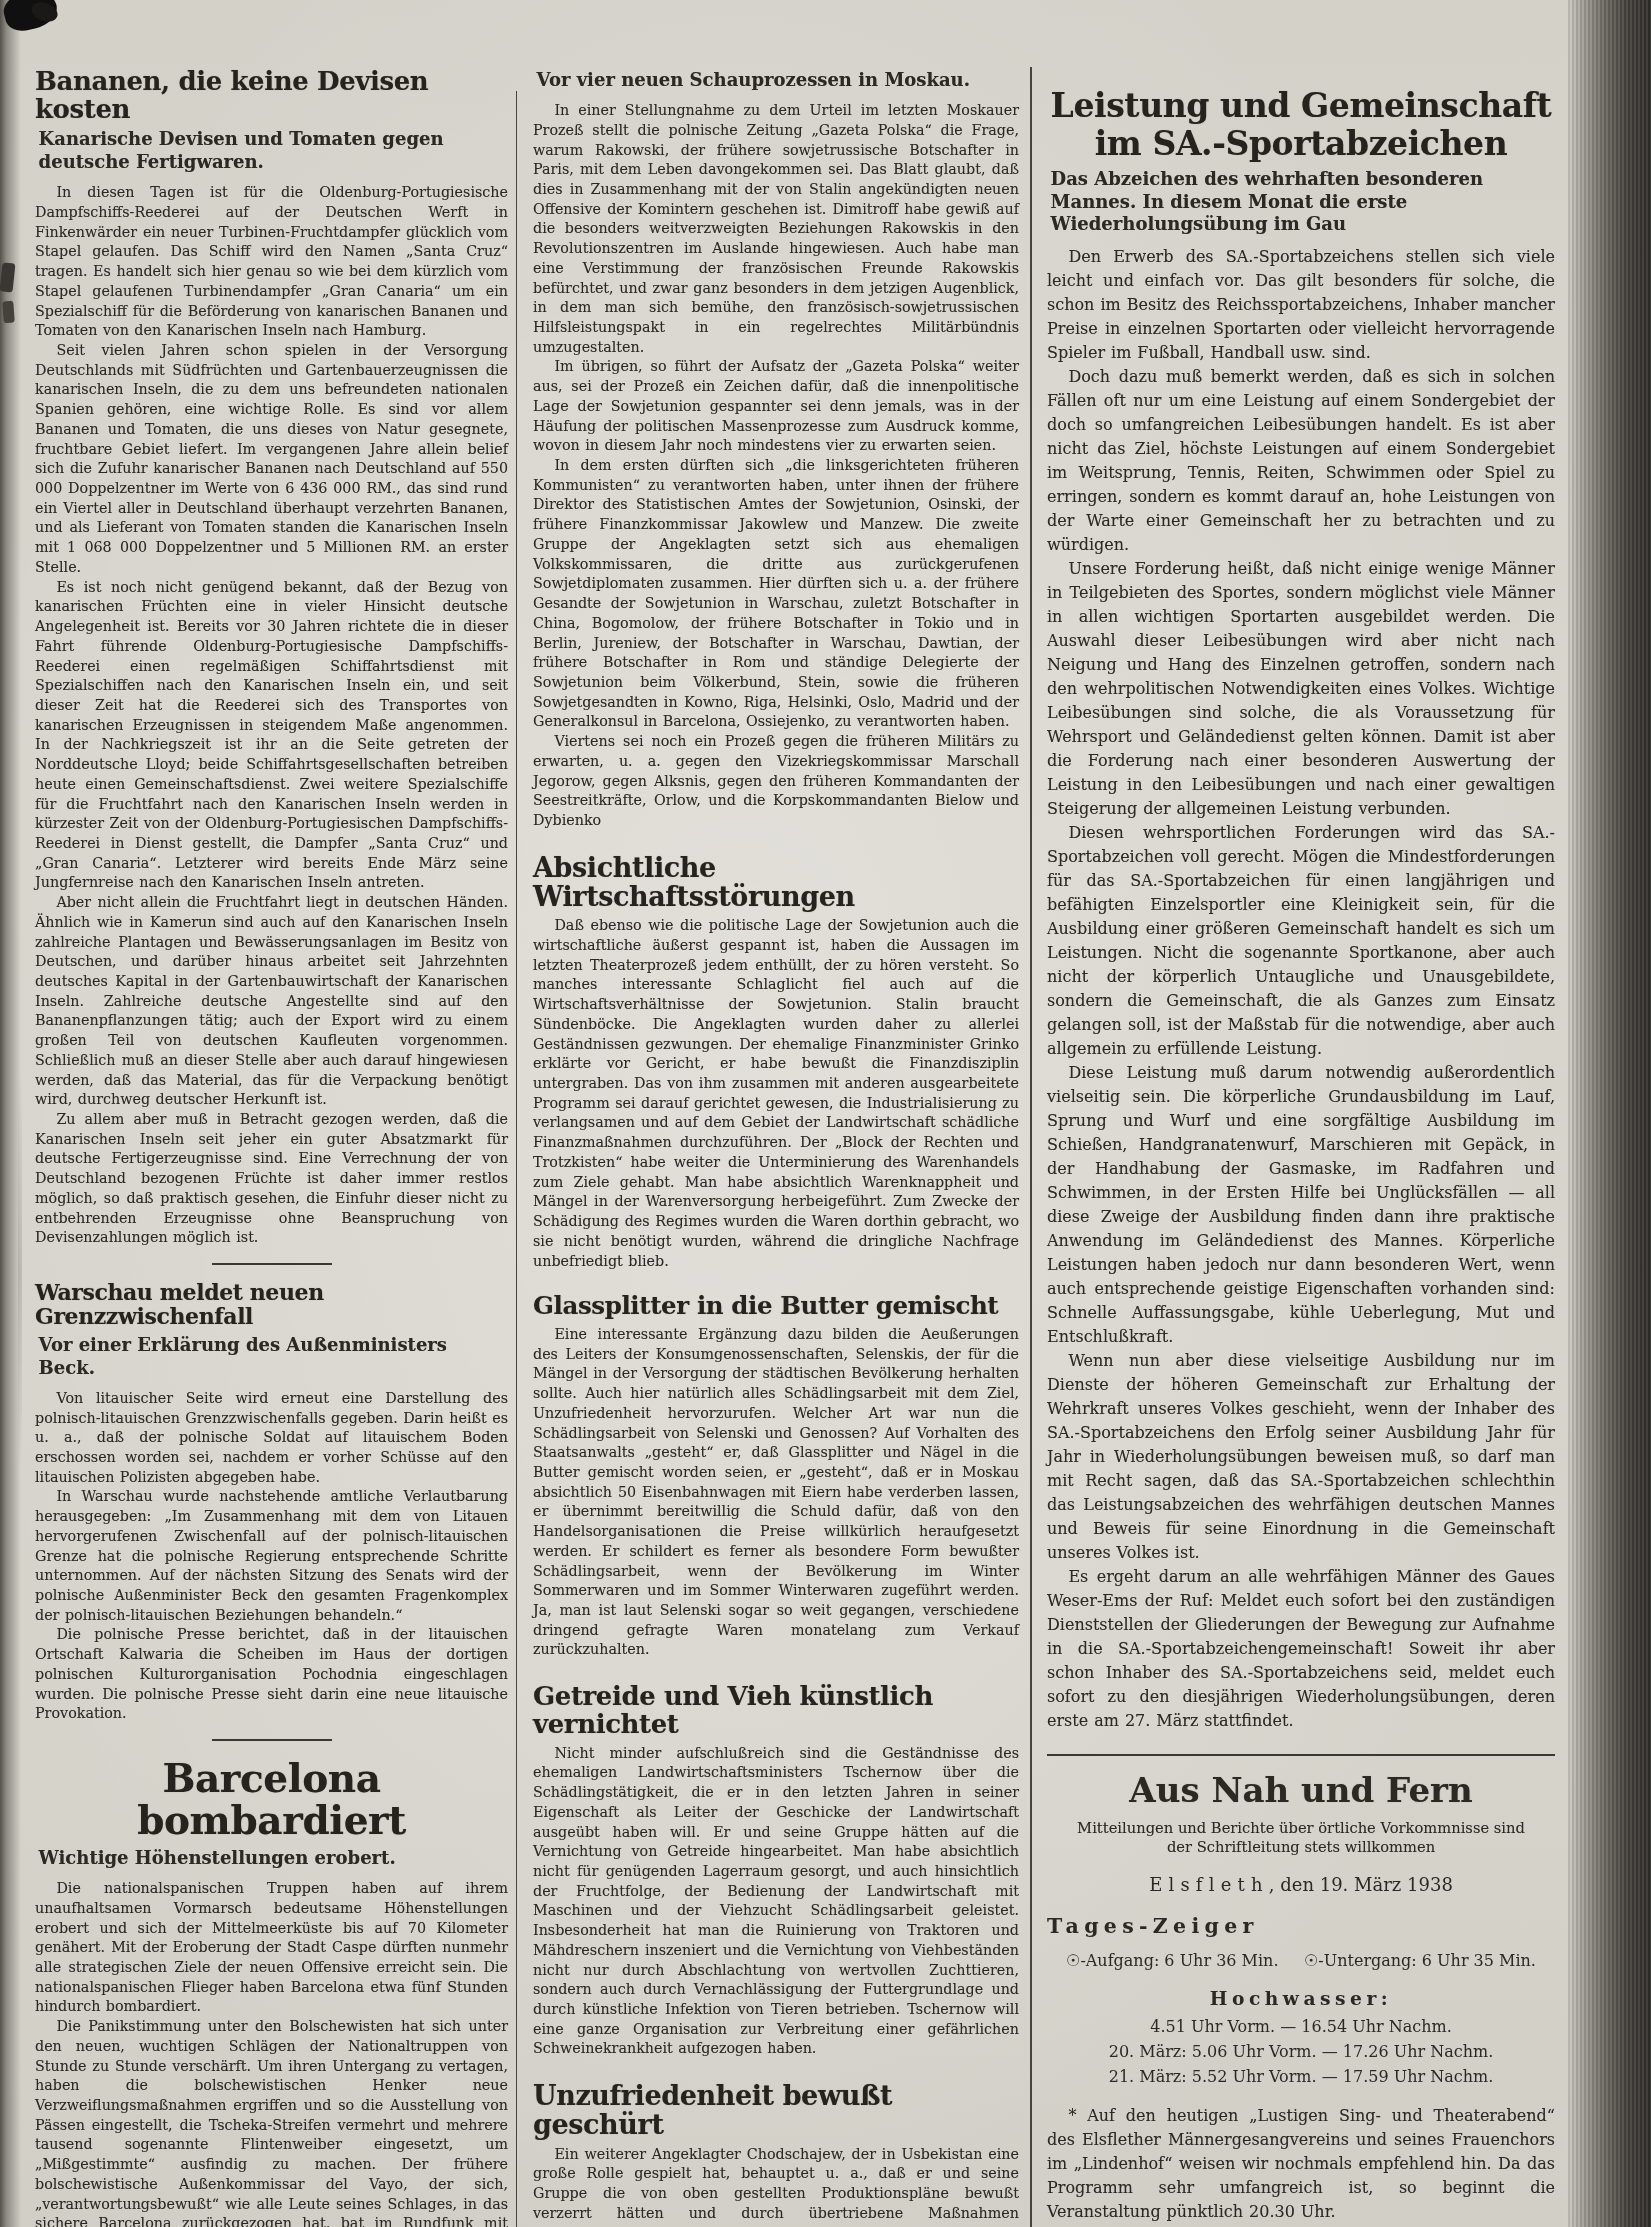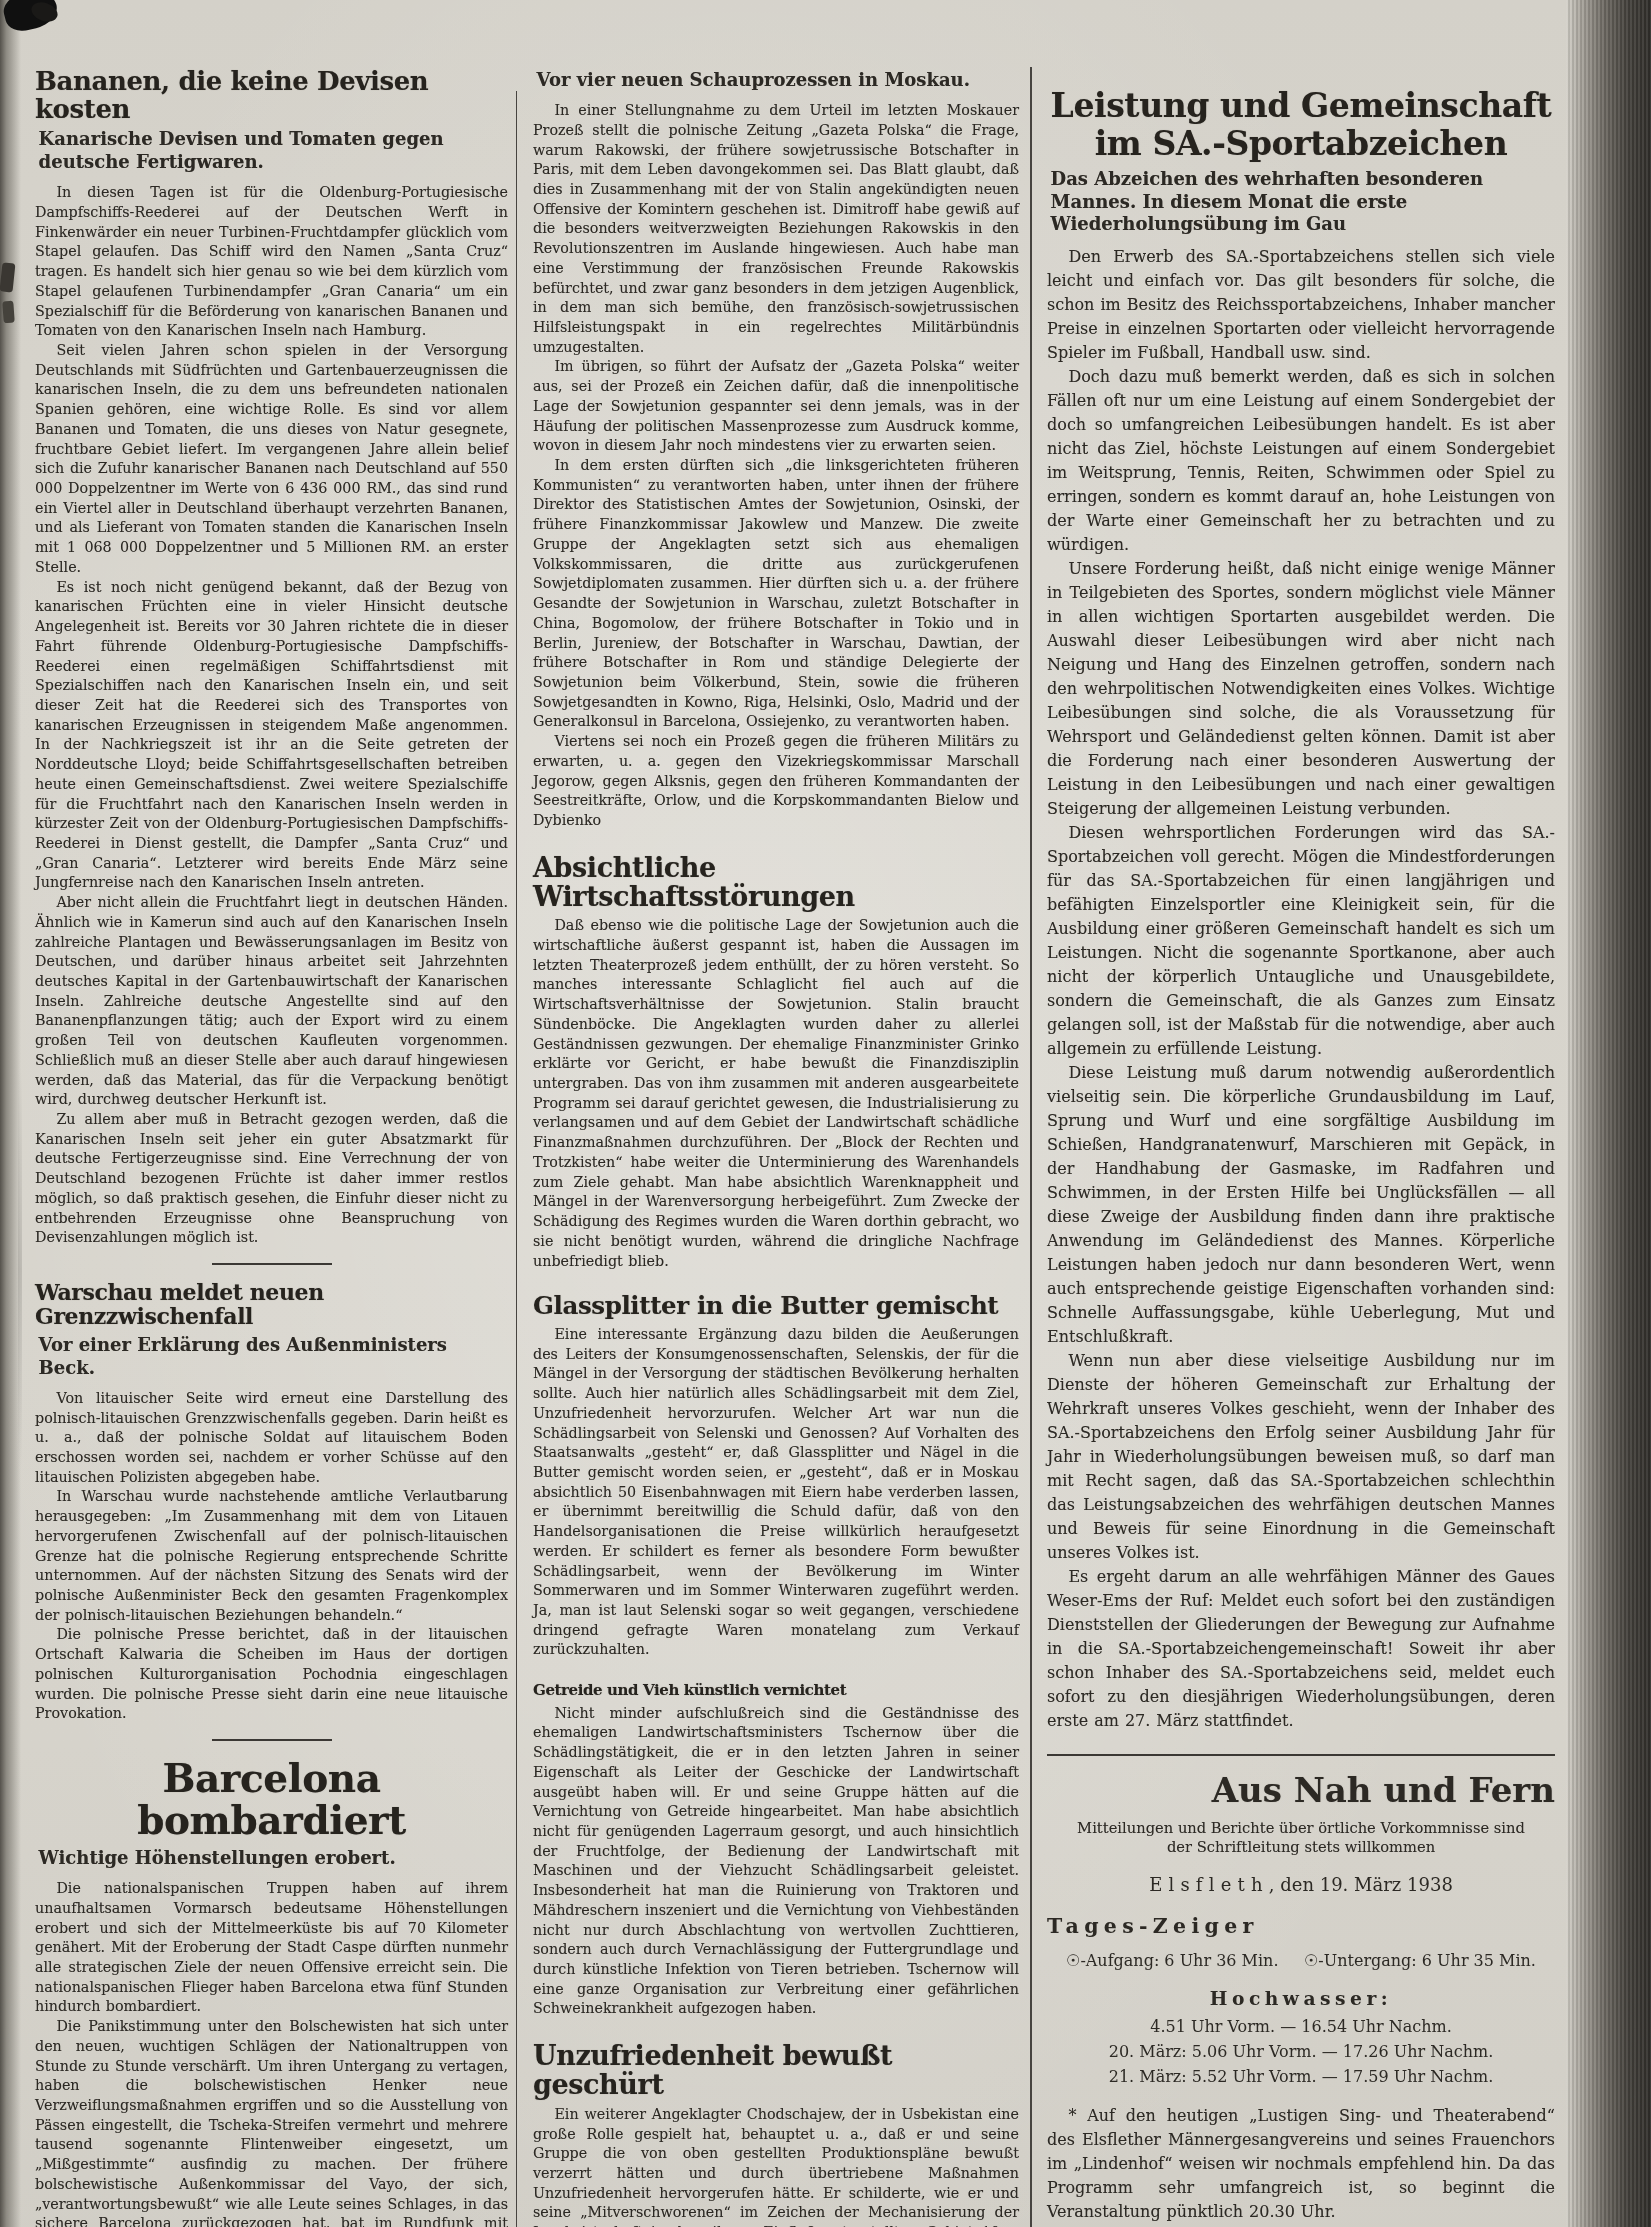--- a/index.html
+++ b/index.html
@@ -40,33 +40,33 @@
   .col3{left:1047px;top:87px;width:508px;}
   
   .title{font-weight:bold;margin:0 0 5.3px 0;line-height:1.08;color:#26231e;
     text-shadow:0 0 0.9px rgba(38,33,26,0.35);letter-spacing:-0.4px;}
   .h-a1{font-size:26px;}
   .h-a2{font-size:22px;}
   .h-a3{font-size:39px;text-align:center;}
   .h-a5{font-size:34px;text-align:center;}
   .h-a6{font-size:27px;}
   .h-a7{font-size:24.5px;}
-  .h-a8{font-size:15px;}
+  .h-a8{font-size:26px;}
   .h-a9{font-size:27px;}
   .h-a10{font-size:33px;text-align:center;line-height:1.15;}
   .deck{font-size:18px;font-weight:bold;margin:1.8px 0 9.8px 3.6px;line-height:1.25;
     text-shadow:0 0 0.4px rgba(38,33,26,0.35);}
   .para{font-size:14.3px;line-height:1.38;text-align:justify;text-indent:21.4px;margin:0;
     text-shadow:0 0 0.4px rgba(44,41,36,0.30);word-spacing:0.9px;}
   .col3 .para{font-size:16px;line-height:1.5;}
   .sep{width:120px;height:2.2px;background:#3b3834;margin:15px auto 16px auto;}
   .article{margin:0;}
   
   .local-rule{width:100%;height:2.2px;background:#3b3834;margin:20.5px 0 13.4px 0;}
-  .local-title{font-size:34px;font-weight:bold;text-align:right;margin:0 0 8px 0;
+  .local-title{font-size:34px;font-weight:bold;text-align:center;margin:0 0 8px 0;
     text-shadow:0 0 0.9px rgba(38,33,26,0.35);}
   .local-motto{font-size:14.7px;text-align:center;line-height:1.3;margin:0 auto 18px auto;max-width:454px;
     text-shadow:0 0 0.4px rgba(44,41,36,0.3);}
   .dateline{font-size:18px;text-align:center;margin:0 0 19.6px 0;}
   .dateline .city{letter-spacing:6.2px;}
   .tz-title{font-size:20.5px;font-weight:bold;text-align:left;letter-spacing:5.3px;margin:0 0 12.5px 0;}
   .sun-line{font-size:16px;text-align:center;margin:0 0 17px 0;}
   .sun-icon{font-size:16px;}
   .hw-title{font-size:18.7px;font-weight:bold;text-align:center;letter-spacing:4.5px;margin:0 0 6.2px 0;}
   .hw-rows p{font-size:16px;text-align:center;line-height:1.55;margin:0;text-indent:0;}

